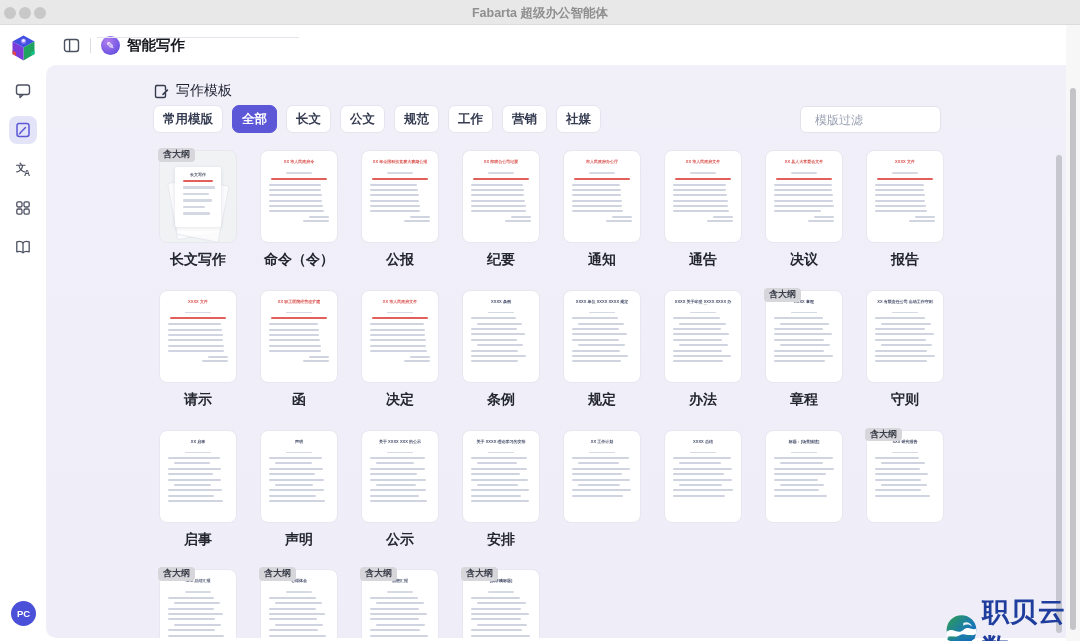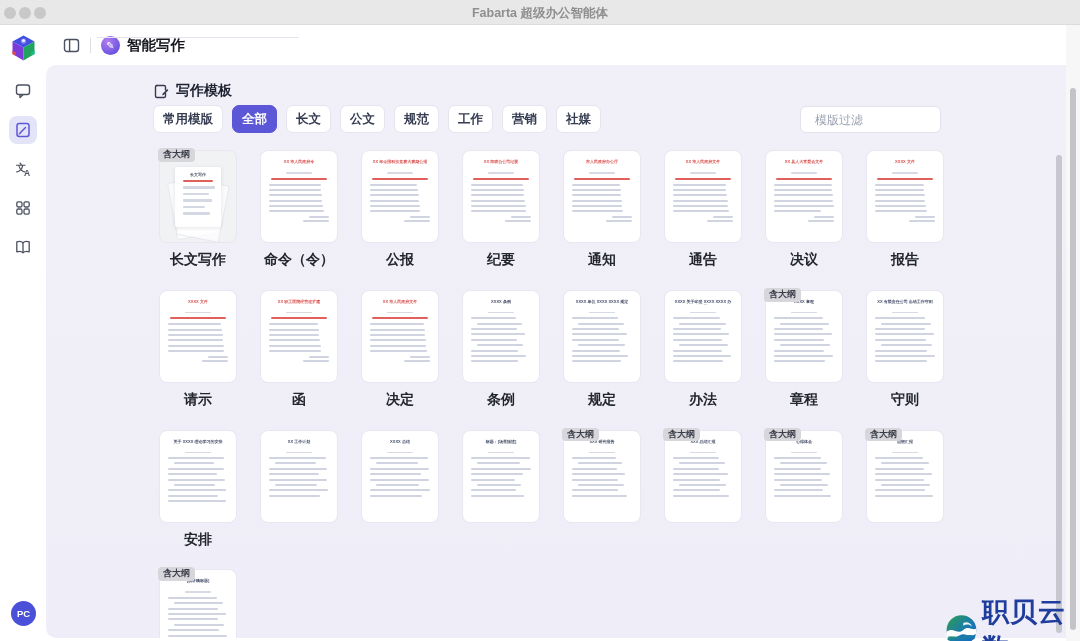--- a/index.html
+++ b/index.html
@@ -27,21 +27,21 @@
   .header { position:absolute; left:46px; top:25px; width:1034px; height:40px; background:#ffffff; display:flex; align-items:center; padding-left:17px; }
   .collapse-ic { width:17px; height:17px; margin-right:10px; cursor:pointer; }
   .hdr-div { width:1px; height:15px; background:#dddde4; margin-right:10px; }
   .mod-ic { width:19px; height:19px; border-radius:50%; background:radial-gradient(circle at 35% 30%, #b07ef0, #6a52e0 75%); display:flex; align-items:center; justify-content:center; color:#fff; font-size:10px; margin-right:7px; }
   .hdr-title { font-size:14.5px; font-weight:700; color:#17191f; }
   .hdr-line { position:absolute; left:97px; top:37px; width:202px; height:1px; background:#e4e4ee; }
 
   
   .content { position:absolute; left:46px; top:65px; width:1020px; height:573px; background:linear-gradient(180deg,#f1f0f9 0%, #efeef8 100%); border-radius:10px 0 0 10px; overflow:hidden; }
   .sect { position:absolute; left:106px; top:17px; display:flex; align-items:center; gap:7px; }
-  .sect-title { font-size:14px; font-weight:700; color:#1d2130; }
+  .sect-title { font-size:14px; font-weight:400; color:#1d2130; }
 
   .chips { position:absolute; left:107px; top:40px; display:flex; gap:9px; }
   .chip { height:28px; padding:0 9px; border-radius:7px; background:#fff; border:1px solid #e5e5ef; color:#363d52; font-size:12.5px; font-weight:600; display:flex; align-items:center; cursor:pointer; white-space:nowrap; }
   .chip.active { background:var(--accent,#5b57d6); border-color:var(--accent,#5b57d6); color:#fff; }
 
   .search { position:absolute; left:754px; top:41px; width:141px; height:27px; background:#fff; border:1px solid #e2e2ec; border-radius:6px; display:flex; align-items:center; padding:0 8px; }
   .search input { border:none; outline:none; flex:1; font-size:12px; color:#444; background:transparent; margin-left:6px; font-family:inherit; }
   .search input::placeholder { color:#9aa1b2; }
 
   
@@ -489,20 +489,74 @@
             <div class="bar" style="width: 86%;"></div>
             <div class="bar" style="width: 100%;"></div>
             <div class="bar" style="width: 87%;"></div>
           </div>
         </div>
         <div class="cardlabel">守则</div>
       </div>
       <div class="cell">
         <div class="card">
           <div class="doc">
+            <div class="doc-title dark">XX 启事</div>
+            <div class="meta"></div>
+            <div class="bar" style="width: 87%;"></div>
+            <div class="bar" style="width: 60%; margin-left: 10%;"></div>
+            <div class="bar" style="width: 88%;"></div>
+            <div class="bar" style="width: 75%;"></div>
+            <div class="bar" style="width: 89%;"></div>
+            <div class="bar" style="width: 62%; margin-left: 10%;"></div>
+            <div class="bar" style="width: 90%;"></div>
+            <div class="bar" style="width: 77%;"></div>
+            <div class="bar" style="width: 91%;"></div>
+          </div>
+        </div>
+        <div class="cardlabel">启事</div>
+      </div>
+      <div class="cell">
+        <div class="card">
+          <div class="doc">
+            <div class="doc-title dark">声明</div>
+            <div class="meta"></div>
+            <div class="bar" style="width: 89%;"></div>
+            <div class="bar" style="width: 62%; margin-left: 10%;"></div>
+            <div class="bar" style="width: 90%;"></div>
+            <div class="bar" style="width: 77%;"></div>
+            <div class="bar" style="width: 91%;"></div>
+            <div class="bar" style="width: 64%; margin-left: 10%;"></div>
+            <div class="bar" style="width: 92%;"></div>
+            <div class="bar" style="width: 79%;"></div>
+            <div class="bar" style="width: 93%;"></div>
+          </div>
+        </div>
+        <div class="cardlabel">声明</div>
+      </div>
+      <div class="cell">
+        <div class="card">
+          <div class="doc">
+            <div class="doc-title dark">关于 XXXX XXX 的公示</div>
+            <div class="meta"></div>
+            <div class="bar" style="width: 91%;"></div>
+            <div class="bar" style="width: 64%; margin-left: 10%;"></div>
+            <div class="bar" style="width: 92%;"></div>
+            <div class="bar" style="width: 79%;"></div>
+            <div class="bar" style="width: 93%;"></div>
+            <div class="bar" style="width: 66%; margin-left: 10%;"></div>
+            <div class="bar" style="width: 94%;"></div>
+            <div class="bar" style="width: 81%;"></div>
+            <div class="bar" style="width: 95%;"></div>
+          </div>
+        </div>
+        <div class="cardlabel">公示</div>
+      </div>
+      <div class="cell">
+        <div class="card">
+          <div class="doc">
             <div class="doc-title dark">关于 XXXX 理论学习的安排</div>
             <div class="meta"></div>
             <div class="bar" style="width: 93%;"></div>
             <div class="bar" style="width: 66%; margin-left: 10%;"></div>
             <div class="bar" style="width: 94%;"></div>
             <div class="bar" style="width: 81%;"></div>
             <div class="bar" style="width: 95%;"></div>
             <div class="bar" style="width: 68%; margin-left: 10%;"></div>
             <div class="bar" style="width: 96%;"></div>
             <div class="bar" style="width: 83%;"></div>

